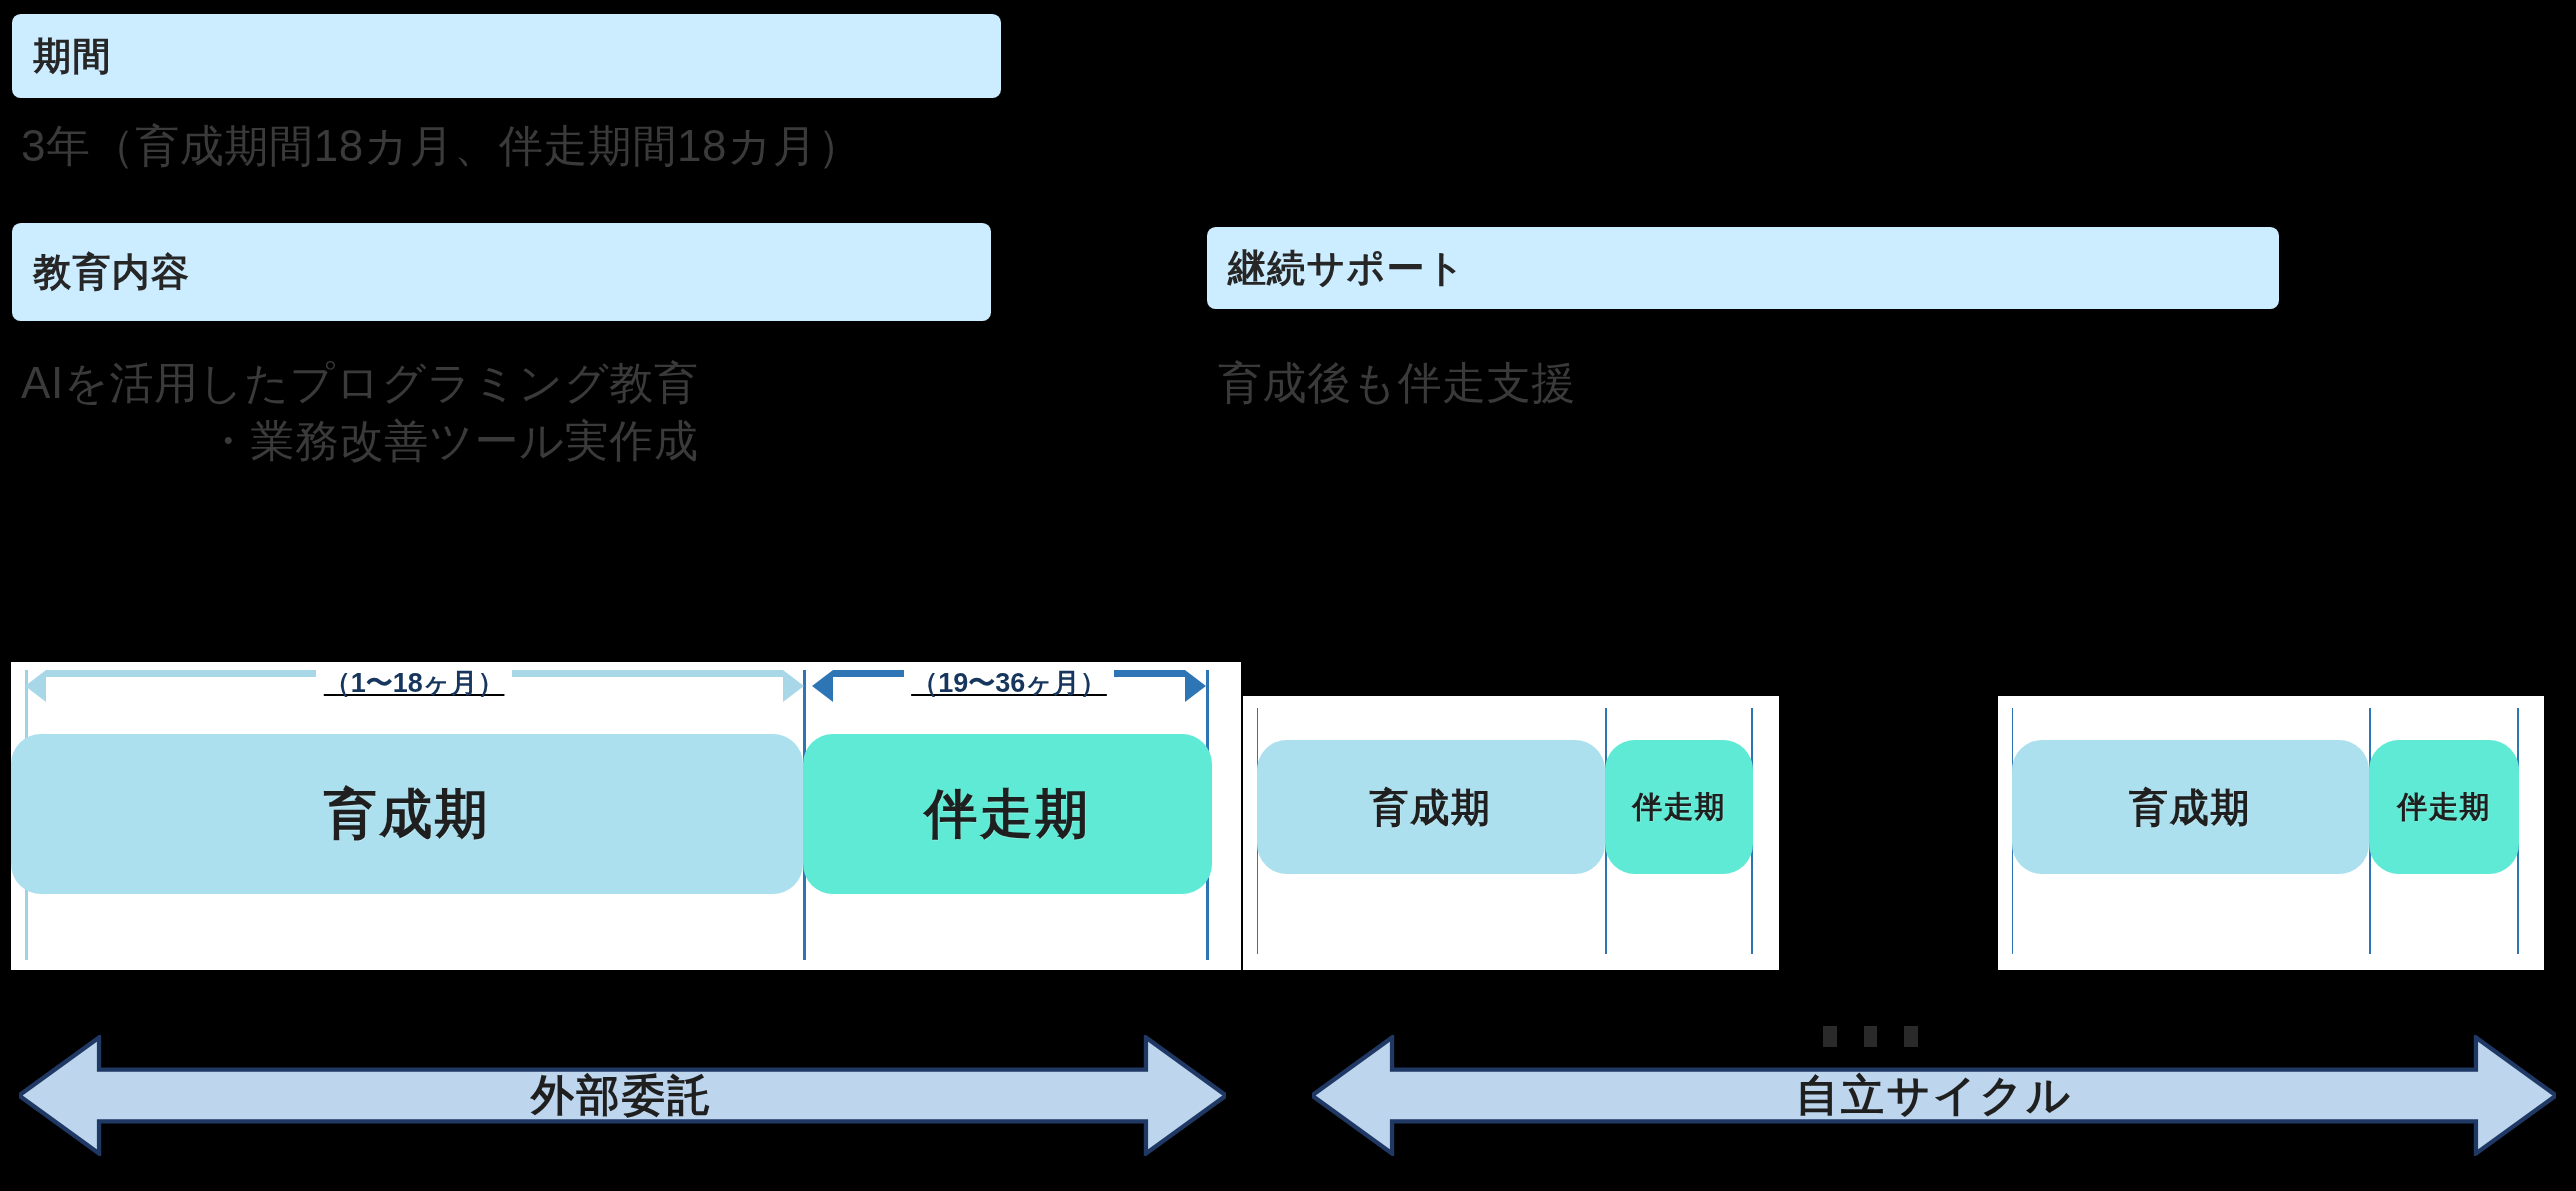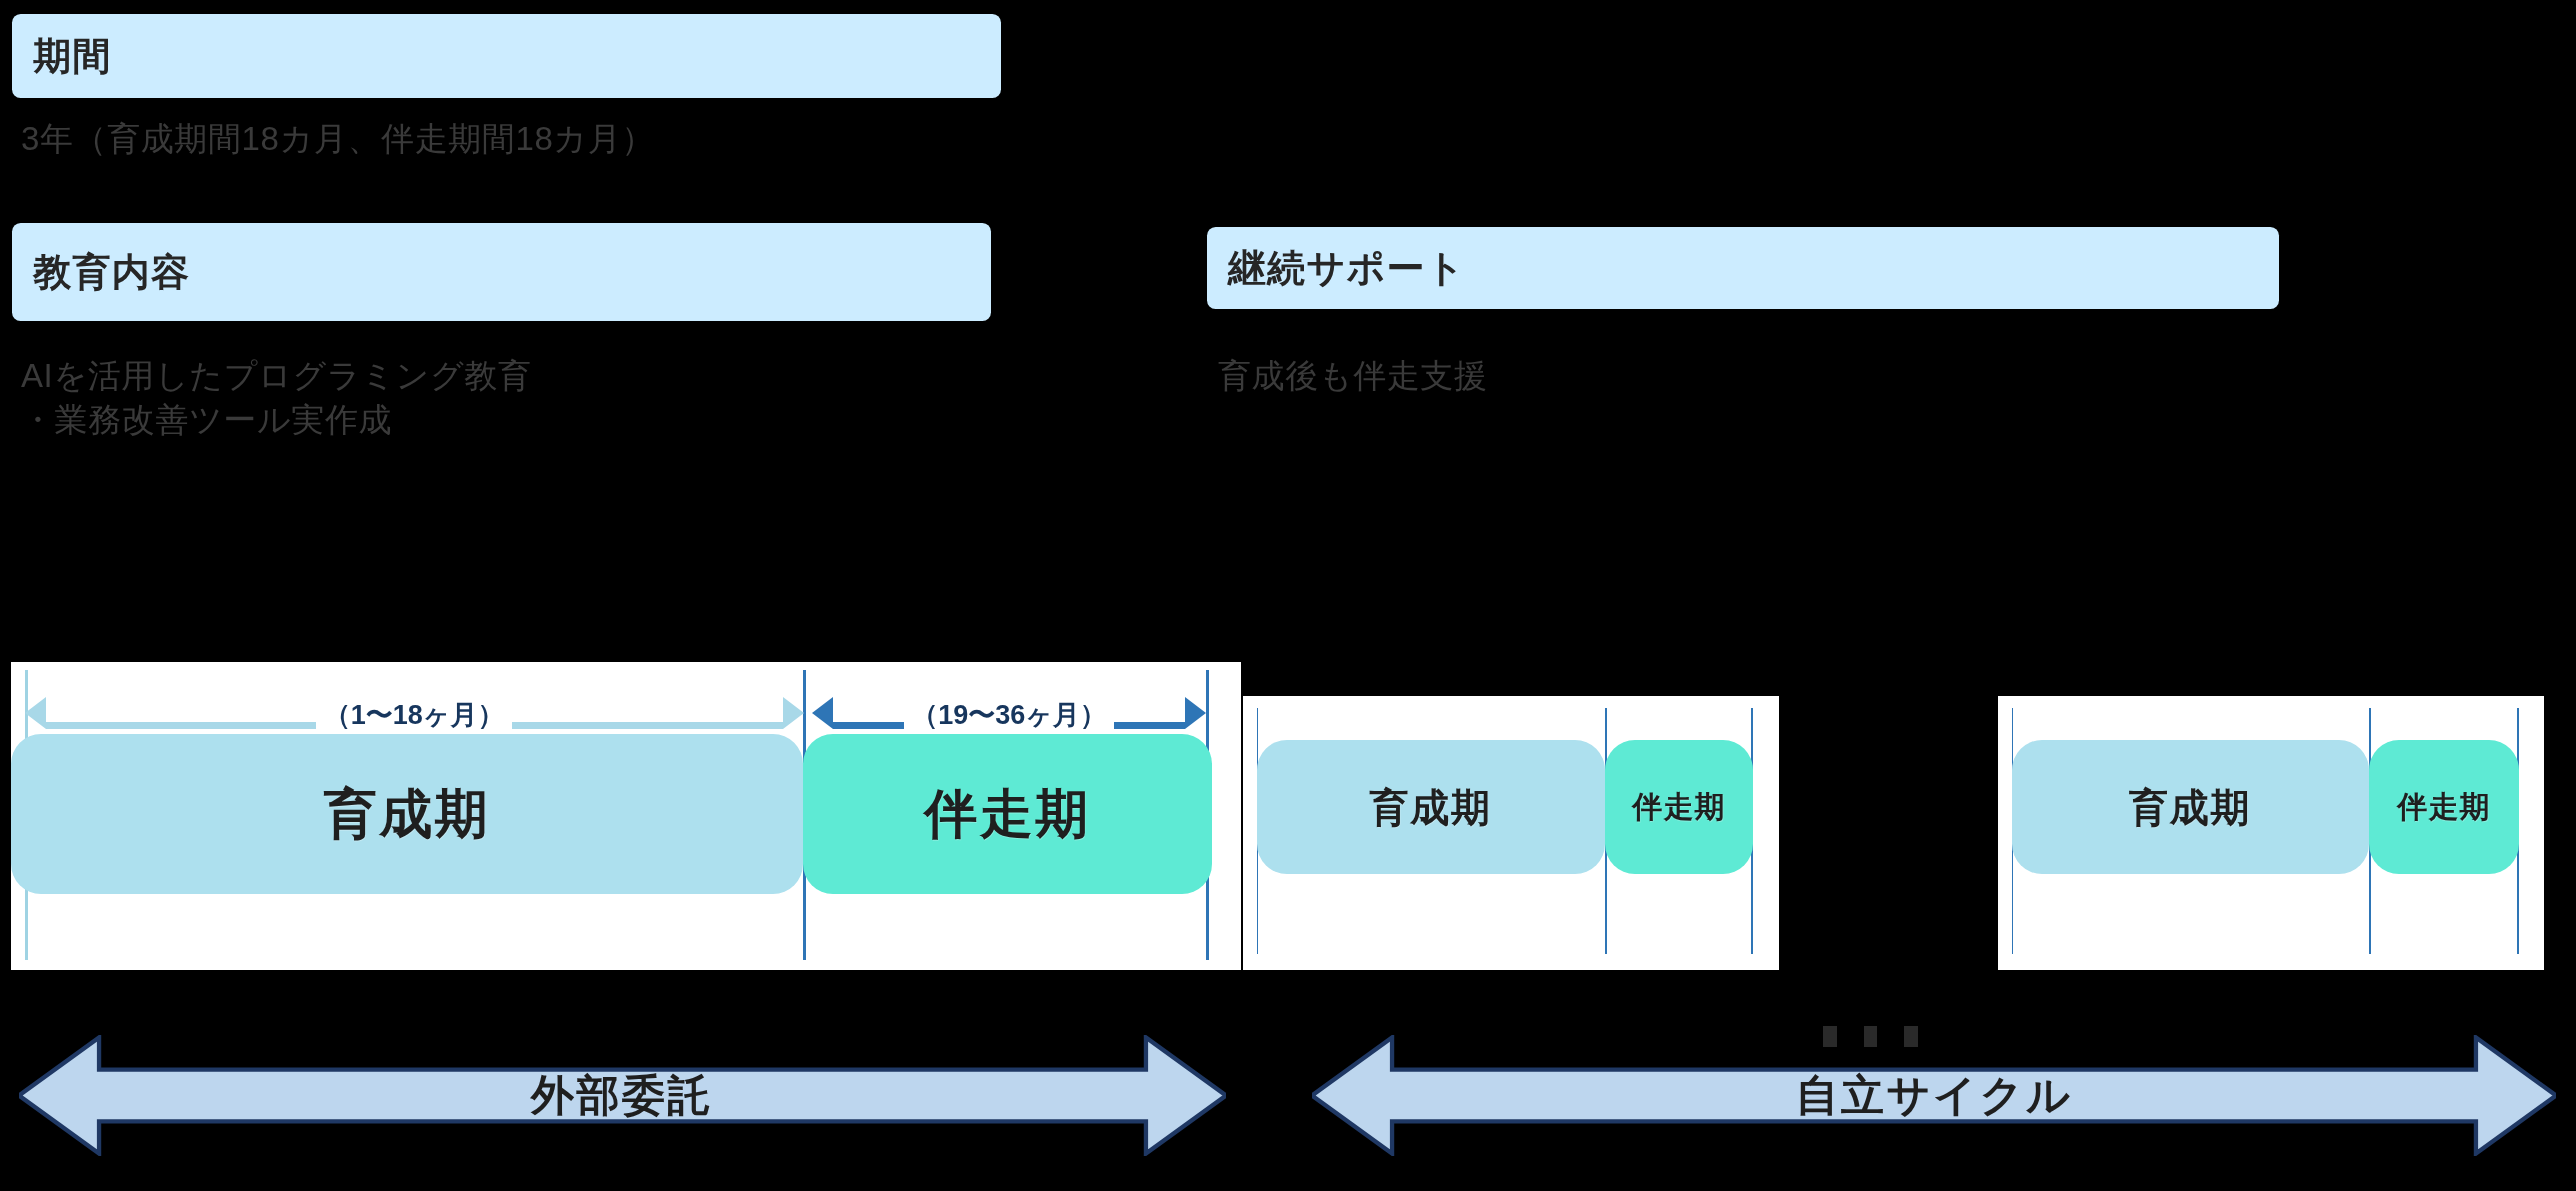--- a/index.html
+++ b/index.html
@@ -35,24 +35,25 @@
   }
 
   #pill-kikan     { left: 12.3px;   top: 14px;  width: 989px; height: 84px; }
   #pill-kyoiku    { left: 12.3px;   top: 223px; width: 979px; height: 98px; }
   #pill-support   { left: 1207px; top: 227px; width: 1072px; height: 82px; }
 
   
   .body-text {
     position: absolute;
     color: #3A3A3A;
-    font-size: 33px;
+    font-size: 44px;
     line-height: 1.32;
     white-space: pre;
     letter-spacing: 0.6px;
+    text-align: right;
   }
   #body-kikan   { left: 21px;   top: 117px; }
   #body-kyoiku  { left: 21px;   top: 354px; }
   #body-support { left: 1218px; top: 354px; }
 
   
   #timeline { position: absolute; left: 0; top: 653px; width: 2576px; height: 333px; }
 
   .tl-panel {
     position: absolute;
@@ -104,21 +105,22 @@
   #p3-band-dark  .band-label { font-size: 30px; letter-spacing: 1.2px; }
 
   
   .v-rule { position: absolute; width: 1.8px; background: #2E75B6; }
 
   
   .measure {
     position: absolute;
     height: 59px;
     display: flex;
-    align-items: flex-end;
+    align-items: flex-start;
+    text-decoration: underline;
   }
   .m-head {
     width: 0; height: 0;
     border-top: 16.6px solid transparent;
     border-bottom: 16.6px solid transparent;
     flex: 0 0 auto;
   }
   .m-shaft { height: 6.8px; flex: 1 1 auto; }
   .m-text {
     font-size: 27px;

